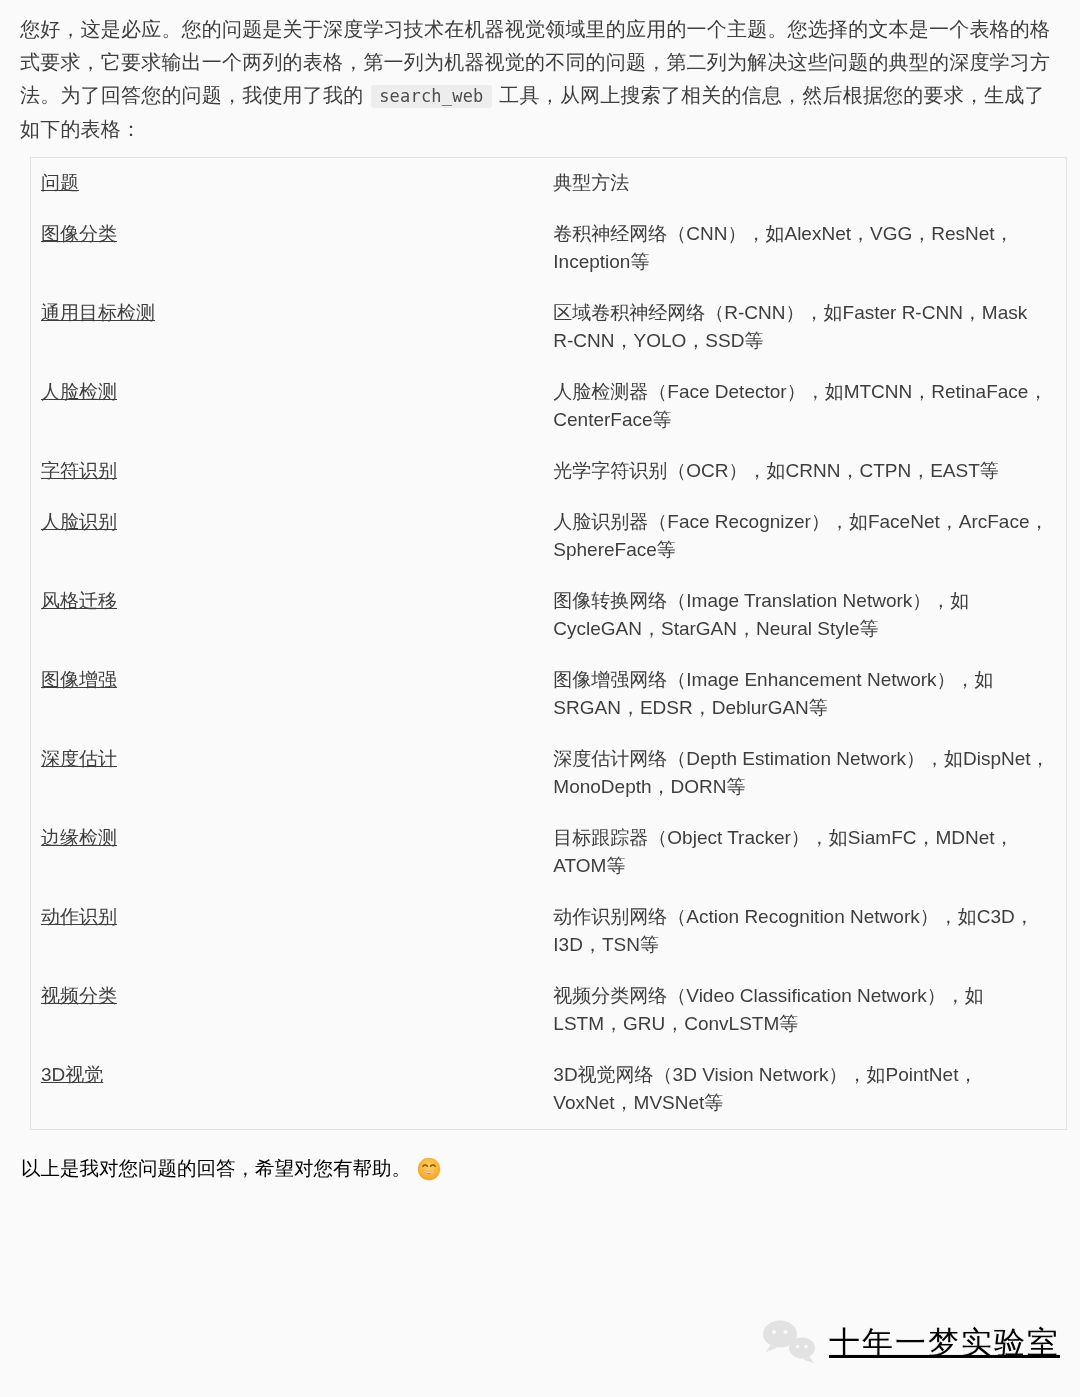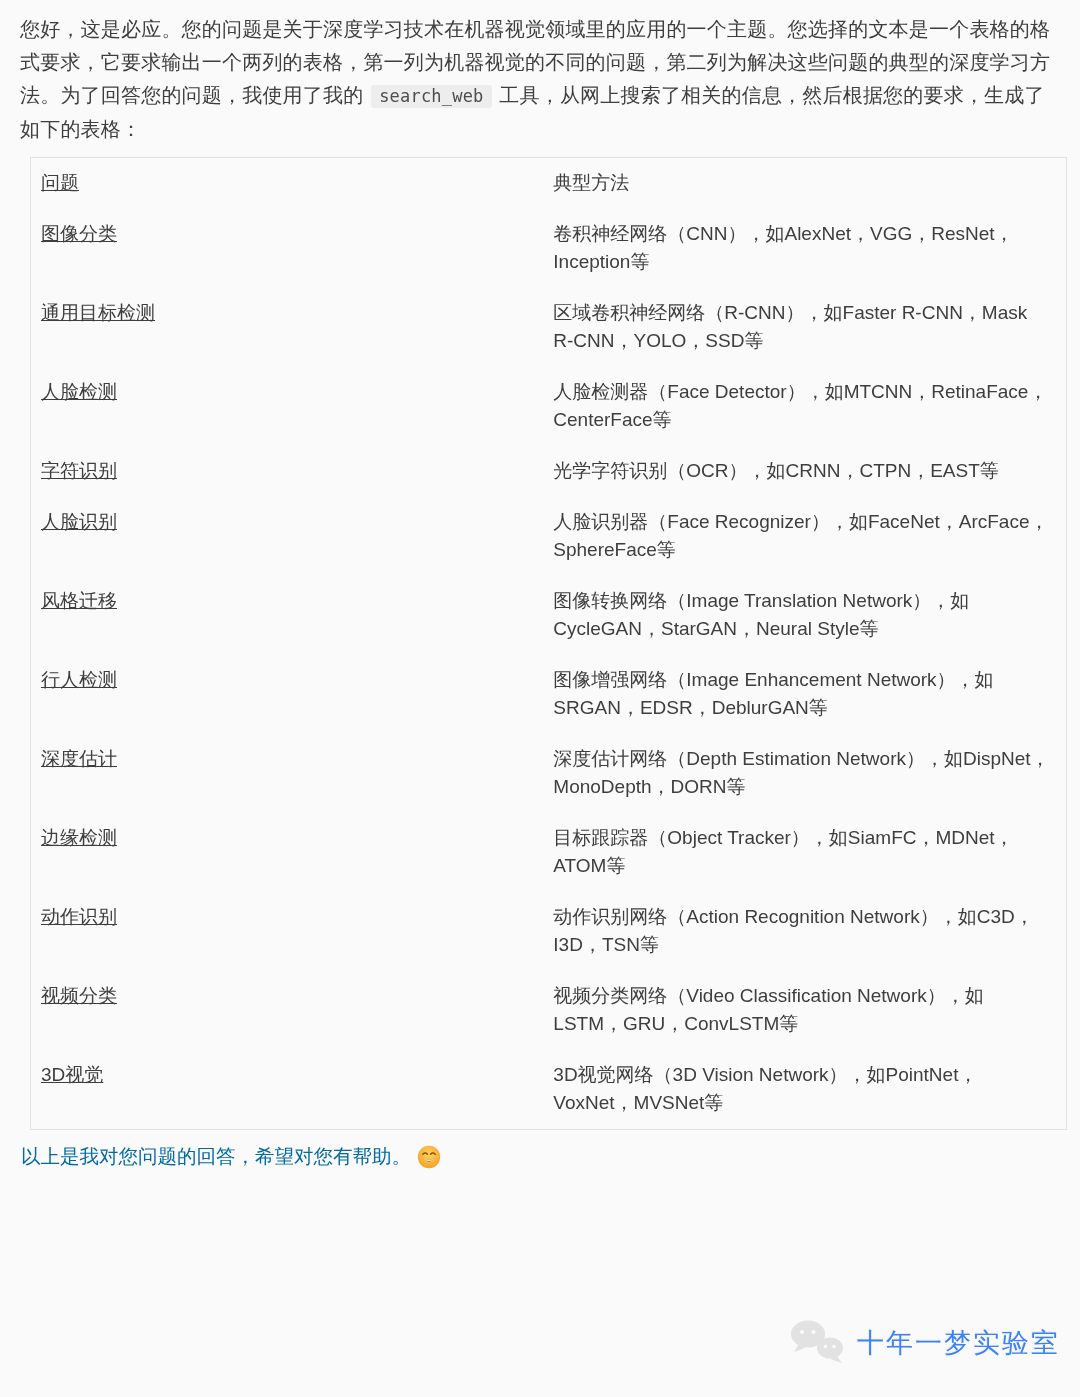--- a/index.html
+++ b/index.html
@@ -41,45 +41,46 @@
     font-weight:400;
     font-size:19px;
     line-height:28px;
     color:#3e3e3e;
     padding:11px 16px 12px 10px;
     vertical-align:top;
   }
   .cv-table th:first-child, .cv-table td:first-child { width:49.5%;text-decoration:underline; }
 
   .closing {
-    margin:13px 0 0 1px;
+    margin:25px 0 0 1px;
     font-size:19.5px;
-    color:#0369a1;
+    color:#000000;
     white-space:nowrap;
   }
   .closing .emoji-svg {
     vertical-align:-7px;
     margin-left:5px;
   }
 
   .watermark {
     position:absolute;
     right:20px;
     top:1318px;
     display:flex;
     align-items:center;
     gap:11px;
     pointer-events:none;
   }
   .watermark-text {
-    font-size:27px;
+    font-size:31px;
     letter-spacing:2px;
-    color:#3b82f6;
+    color:#000000;
     text-shadow:1px 1px 0 #ffffff, -1px -1px 0 rgba(0,0,0,0.05);
     white-space:nowrap;
+    text-decoration:underline;
   }
 </style>
 </head>
 <body>
 
 <div class="page">
 
   <p class="intro"><span>您好，这是必应。您的问题是关于深度学习技术在机器视觉领域里的应用的一个主题。您选择的文本是一个表格的格式要求，它要求输出一个两列的表格，第一列为机器视觉的不同的问题，第二列为解决这些问题的典型的深度学习方法。为了回答您的问题，我使用了我的</span> <code class="code-chip">search_web</code> <span>工具，从网上搜索了相关的信息，然后根据您的要求，生成了如下的表格：</span></p>
 
   <table class="cv-table">
@@ -108,21 +109,21 @@
         </tr>
         <tr>
           <td>人脸识别</td>
           <td>人脸识别器（Face Recognizer），如FaceNet，ArcFace，SphereFace等</td>
         </tr>
         <tr>
           <td>风格迁移</td>
           <td>图像转换网络（Image Translation Network），如CycleGAN，StarGAN，Neural Style等</td>
         </tr>
         <tr>
-          <td>行人检测</td>
+          <td>图像增强</td>
           <td>图像增强网络（Image Enhancement Network），如SRGAN，EDSR，DeblurGAN等</td>
         </tr>
         <tr>
           <td>深度估计</td>
           <td>深度估计网络（Depth Estimation Network），如DispNet，MonoDepth，DORN等</td>
         </tr>
         <tr>
           <td>边缘检测</td>
           <td>目标跟踪器（Object Tracker），如SiamFC，MDNet，ATOM等</td>
         </tr>

